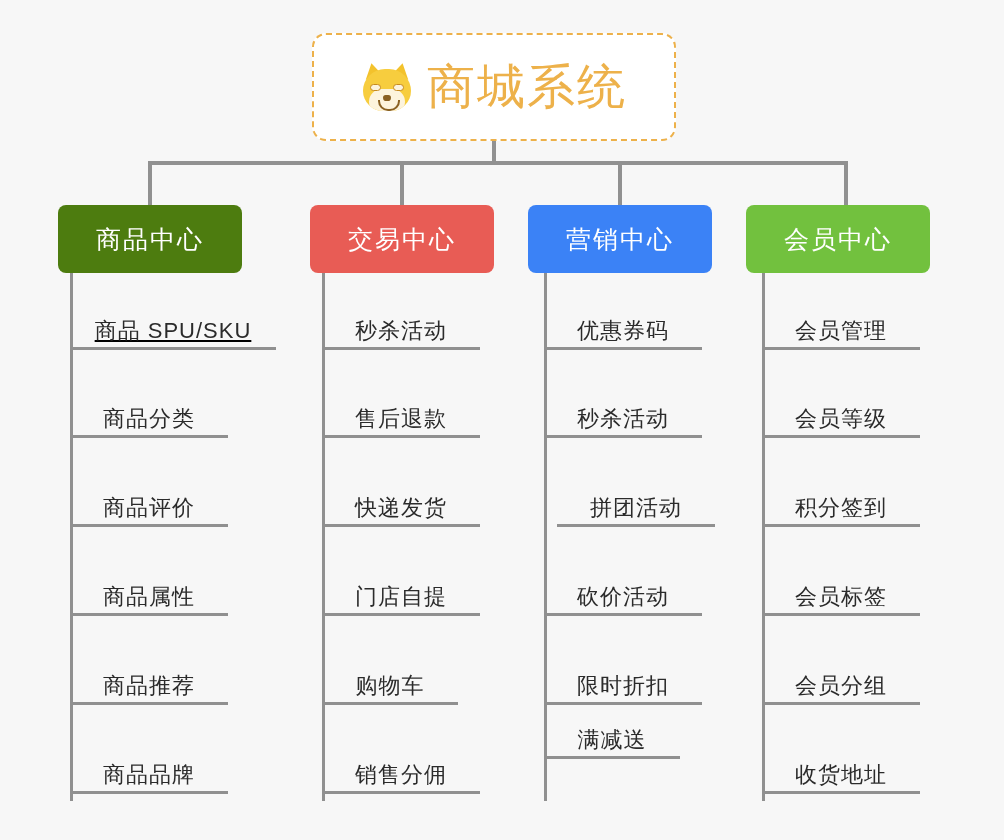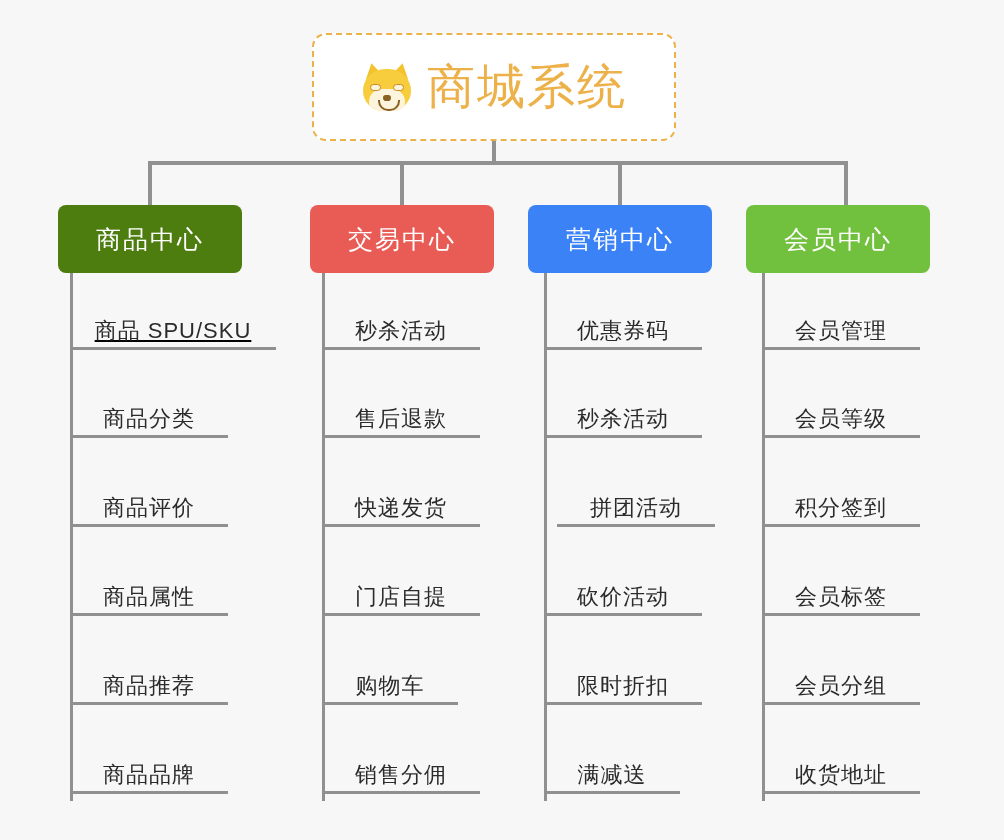--- a/index.html
+++ b/index.html
@@ -255,21 +255,21 @@
   </div>
   <div class="leaf-item" style="left:522px; top:467px; width:158px;margin-left:35px;">
     <span class="leaf-label">拼团活动</span>
   </div>
   <div class="leaf-item" style="left:544px; top:556px; width:158px;">
     <span class="leaf-label">砍价活动</span>
   </div>
   <div class="leaf-item" style="left:544px; top:645px; width:158px;">
     <span class="leaf-label">限时折扣</span>
   </div>
-  <div class="leaf-item" style="left:544px; top:734px; width:136px;">
+  <div class="leaf-item" style="left:544px; top:699px; width:136px;">
     <span class="leaf-label">满减送</span>
   </div>
 
   <div class="leaf-item" style="left:762px; top:378px; width:158px;">
     <span class="leaf-label">会员等级</span>
   </div>
   <div class="leaf-item" style="left:762px; top:290px; width:158px;">
     <span class="leaf-label">会员管理</span>
   </div>
   <div class="leaf-item" style="left:762px; top:467px; width:158px;">

